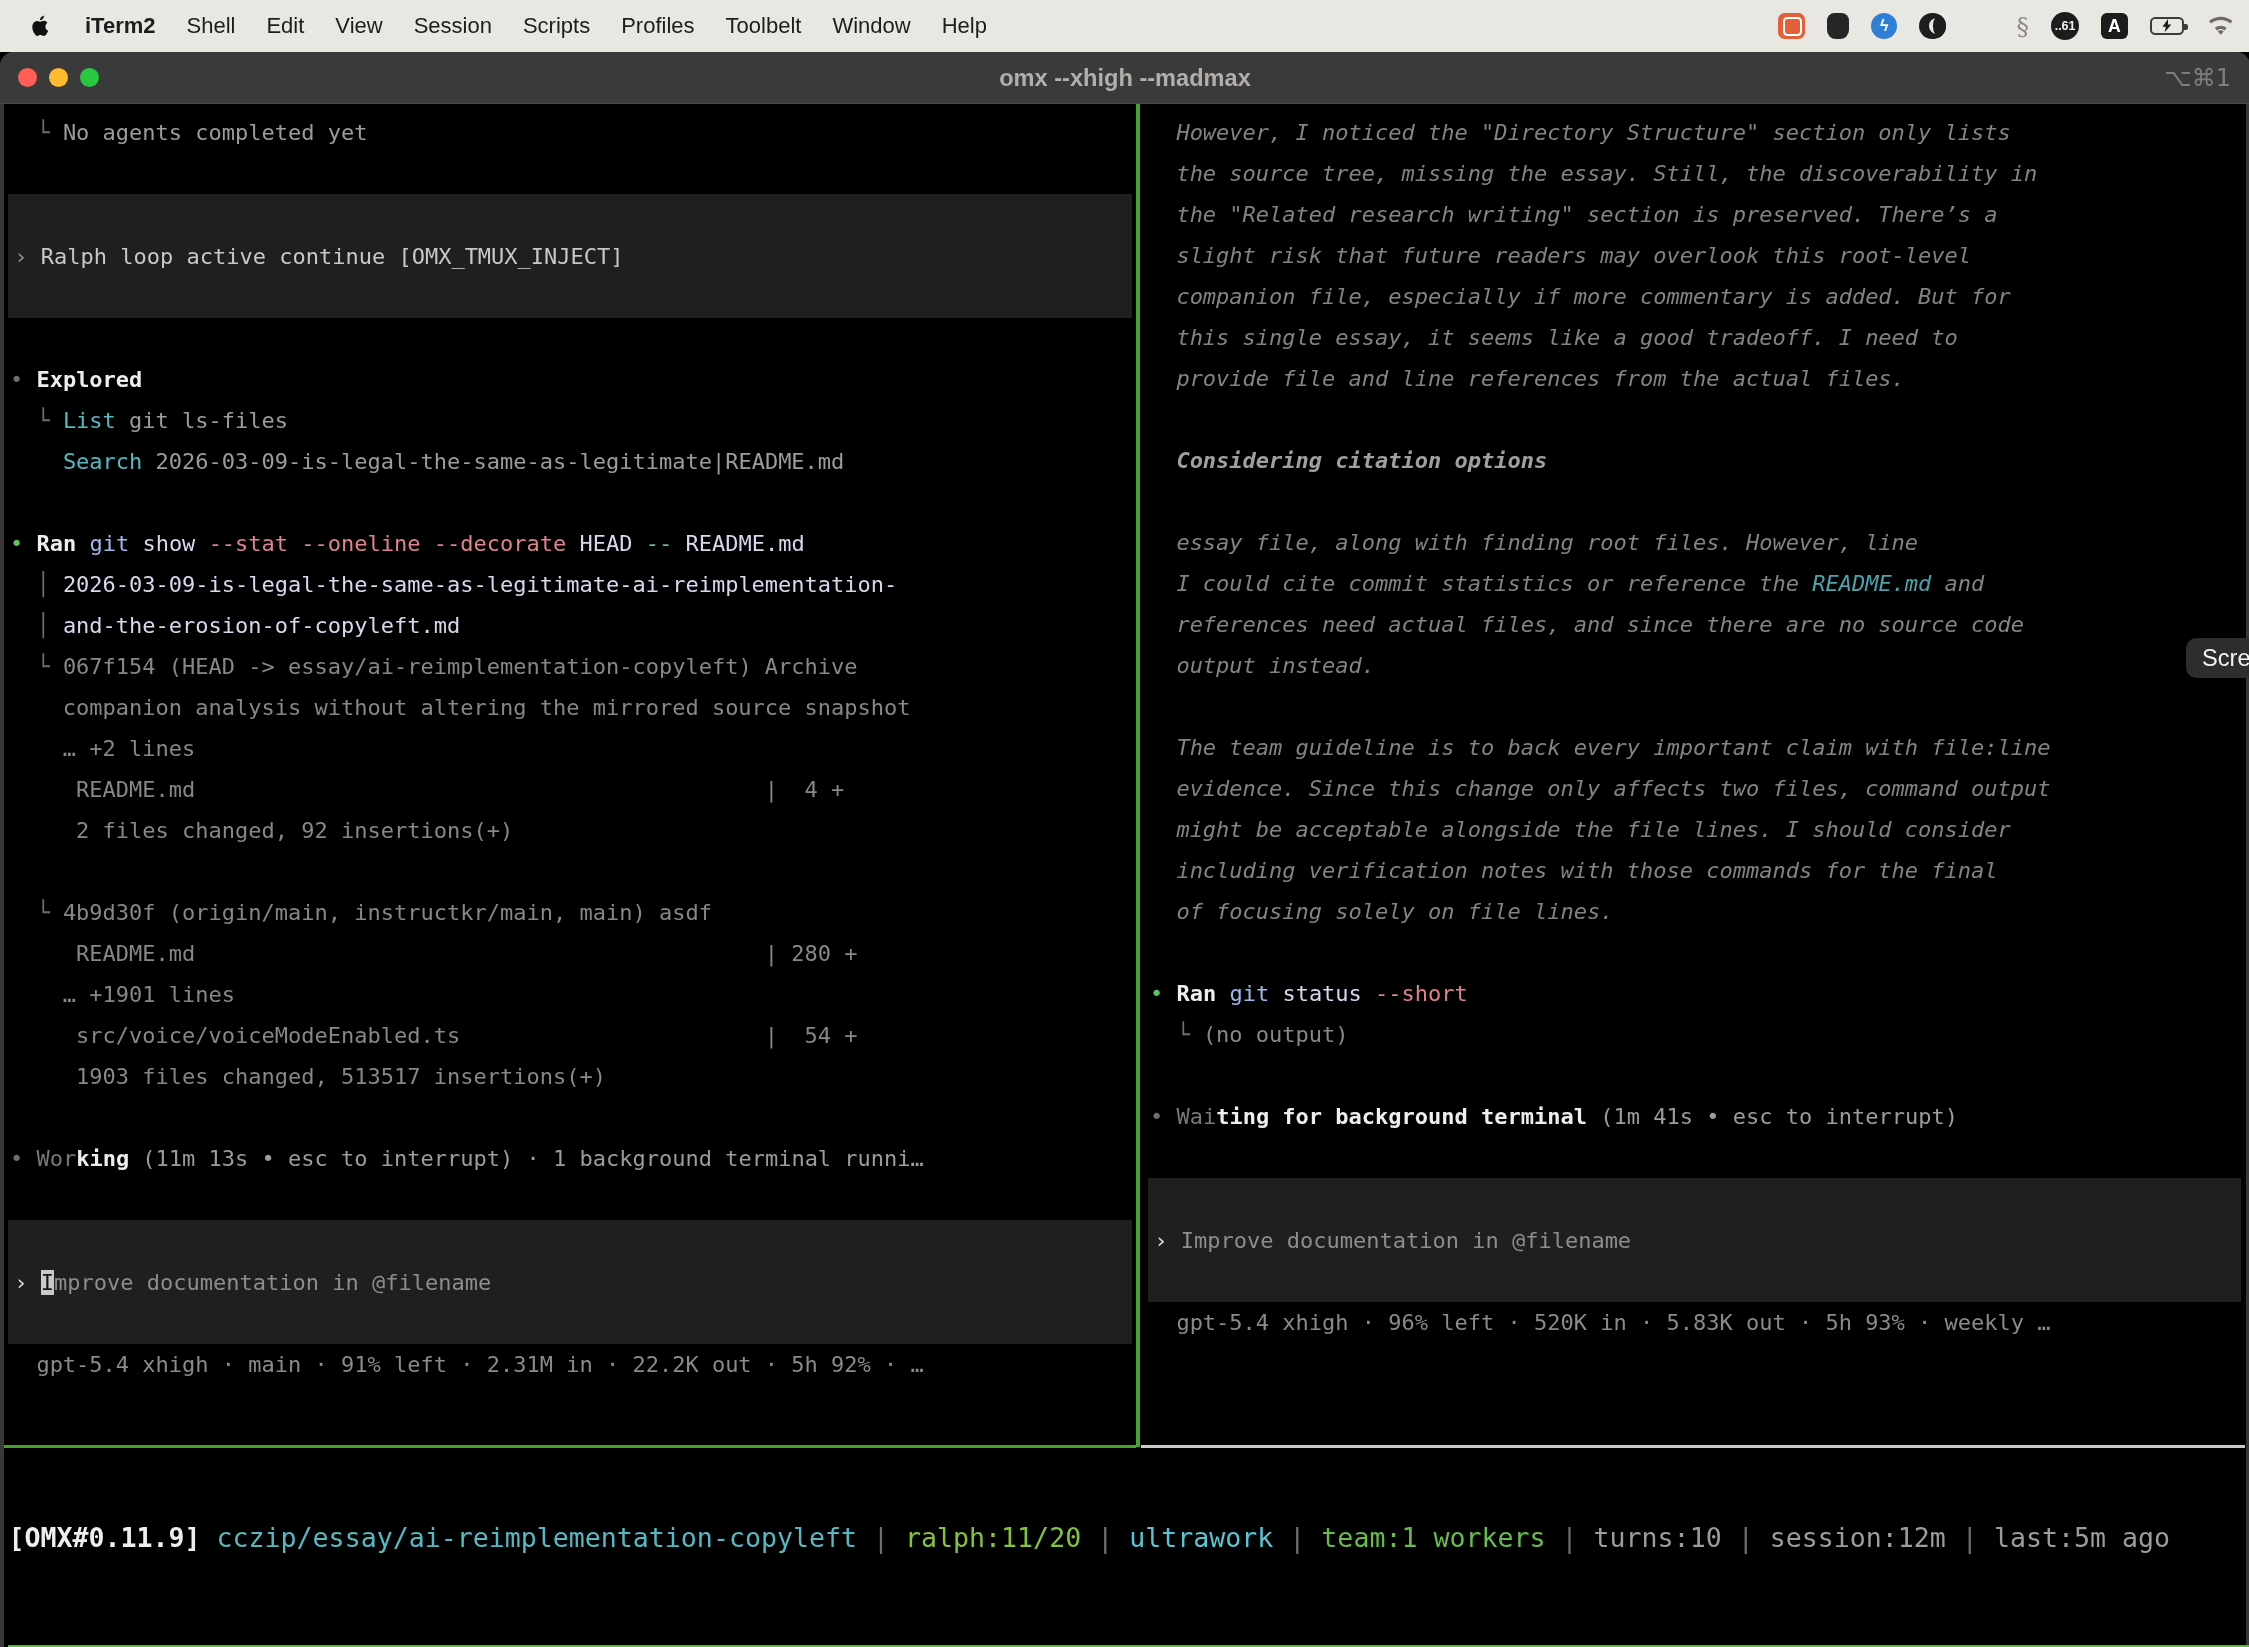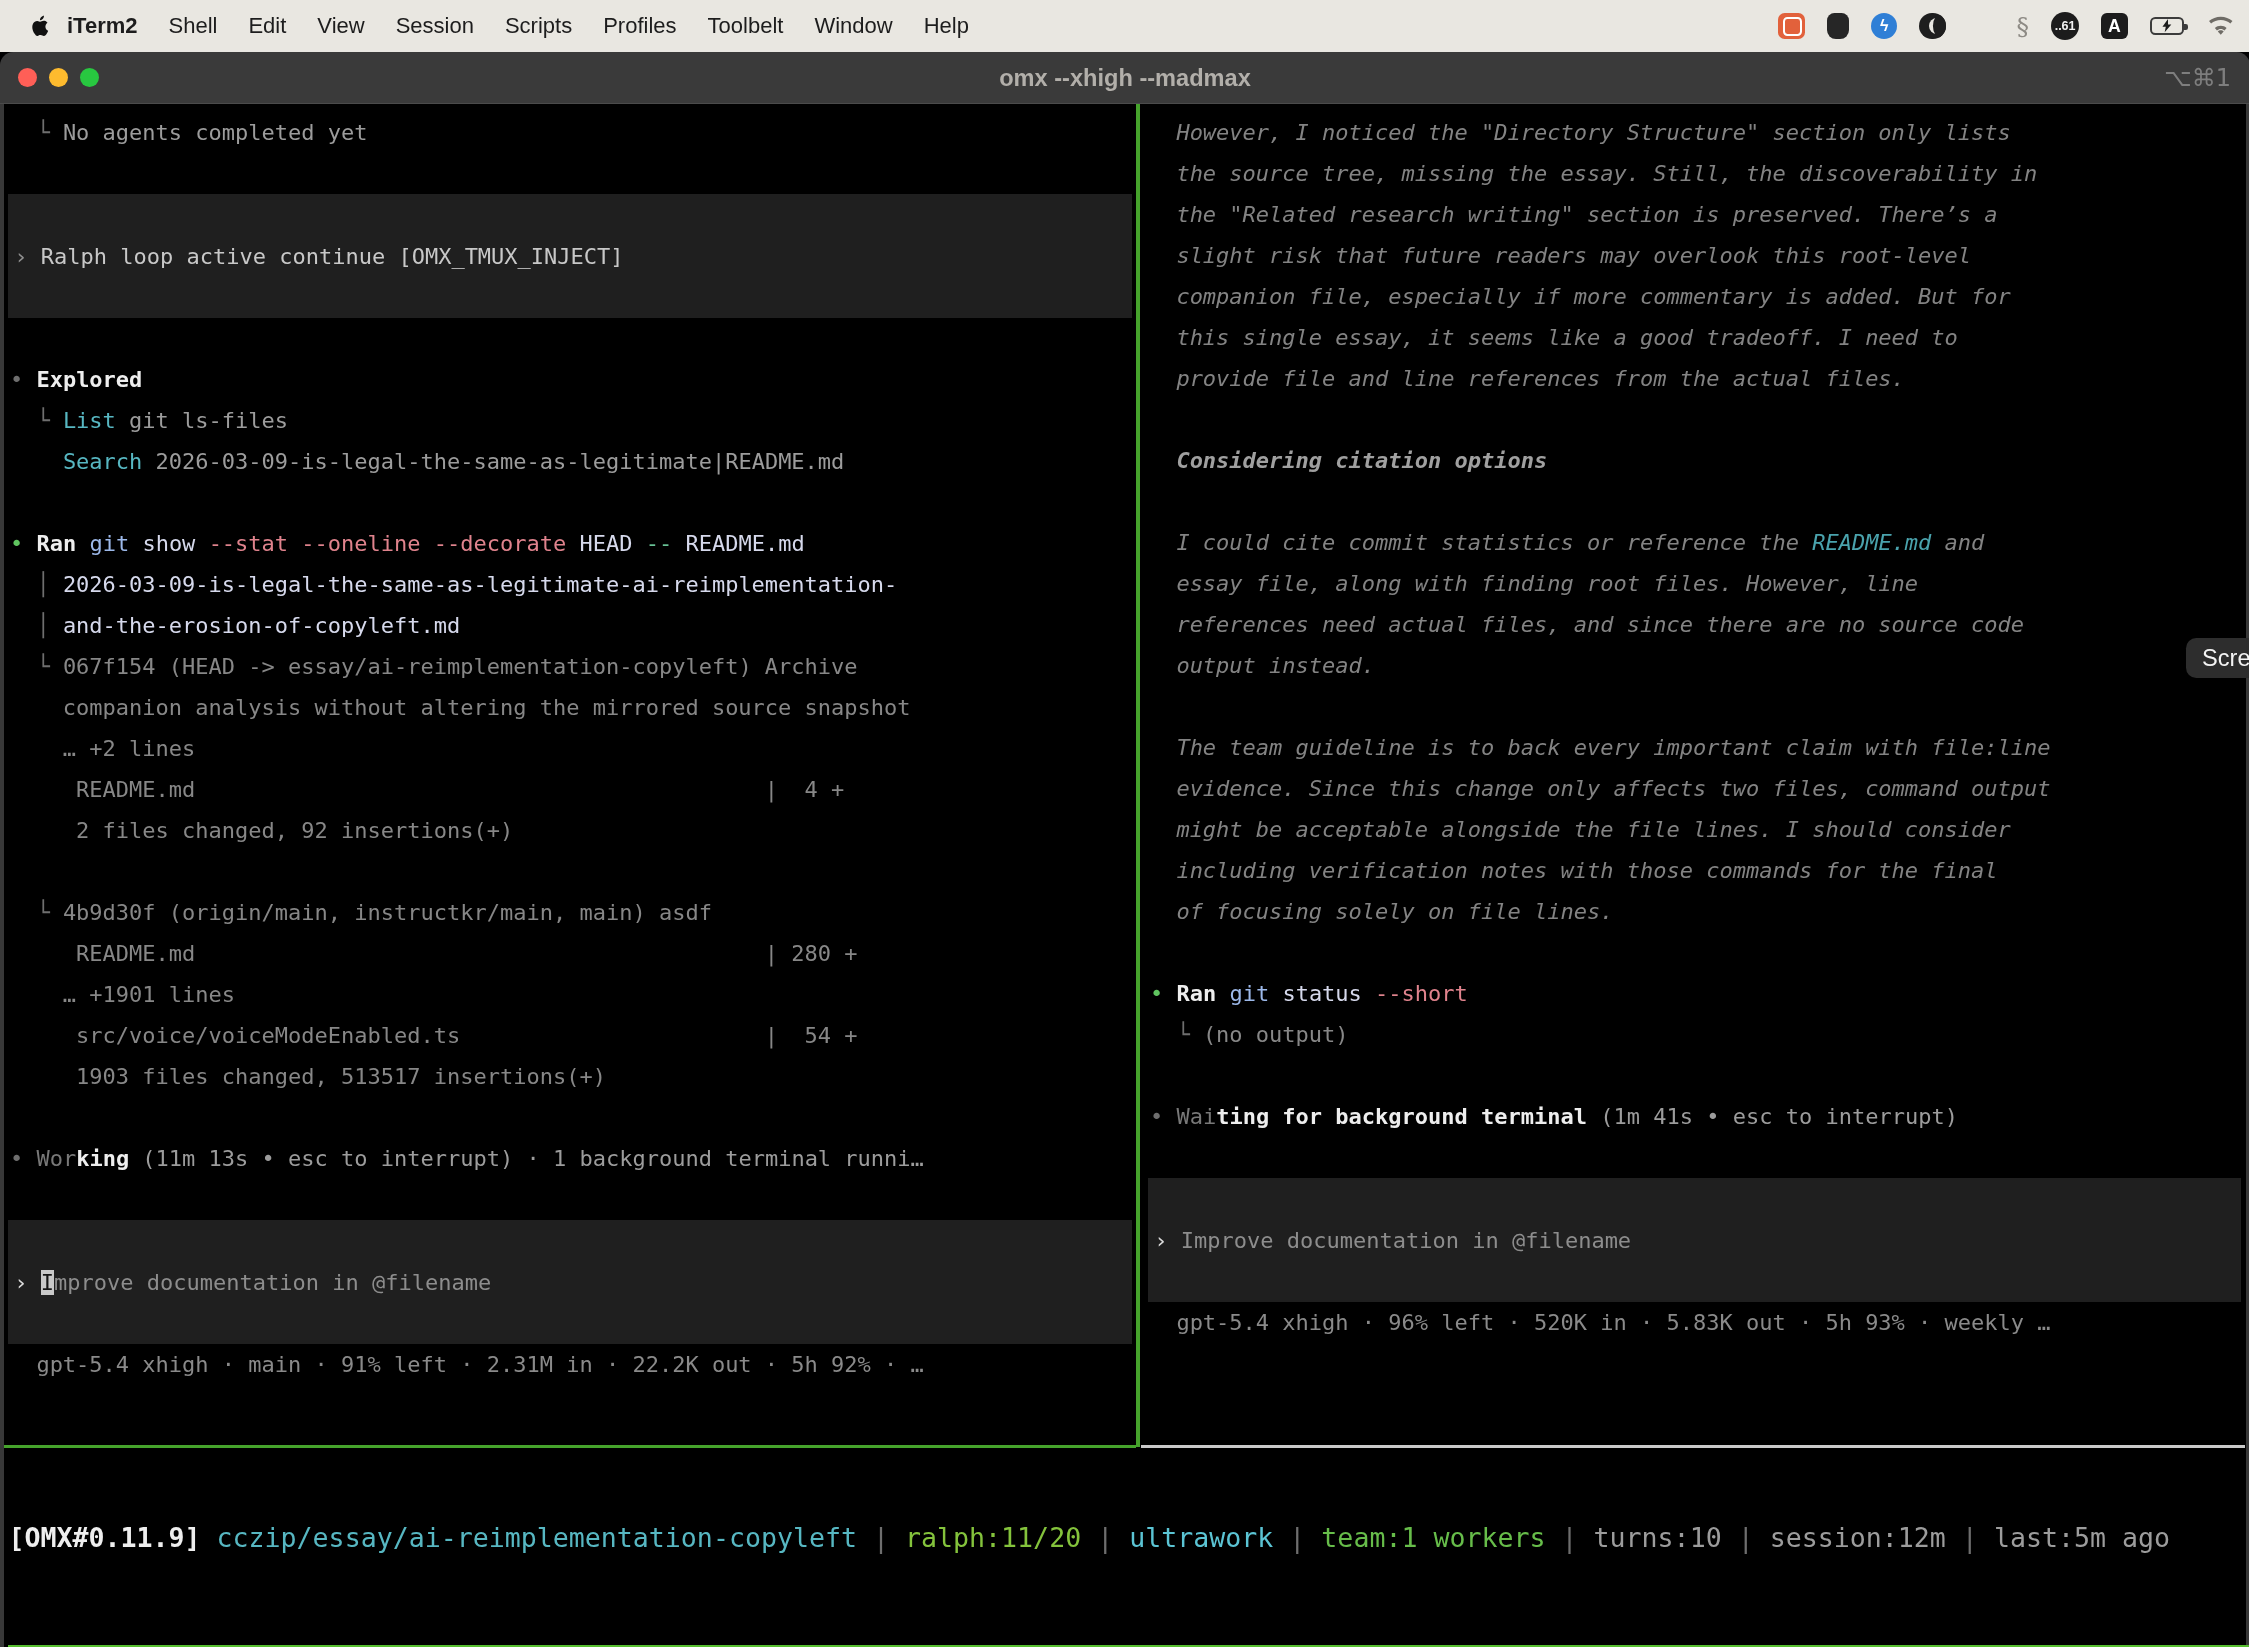--- a/index.html
+++ b/index.html
@@ -5,21 +5,21 @@
   * { margin:0; padding:0; box-sizing:border-box; }
   html,body { background:#000; }
   .screen { position:relative; width:2250px; height:1648px; background:#000; overflow:hidden;
             font-family:"DejaVu Sans Mono", monospace; }
 
   
   .menubar { position:absolute; top:0; left:0; width:2250px; height:52px; background:#e9e7e1;
              display:flex; align-items:center; font-family:"Liberation Sans", sans-serif;
              font-size:22px; color:#1d1d1d; }
   .menubar .apple { margin-left:32px; display:flex; align-items:center; }
-  .menu-items { display:flex; gap:31px; margin-left:16px; }
+  .menu-items { display:flex; gap:31px; margin-left:34px; }
   .menu-items span { white-space:nowrap; }
   .menu-items span:first-child { font-weight:bold; }
   .status-icons { margin-left:auto; display:flex; align-items:center; gap:22px; padding-right:14.8px; }
   .sicon { display:flex; align-items:center; justify-content:center; }
   .ic-msg { width:26.6px; height:26.6px; background:#e2613b; border-radius:6.6px; position:relative; }
   .ic-msg::after { content:""; position:absolute; left:5.2px; top:4.4px; width:14.8px; height:14.8px;
                    border:2.2px solid #fff; border-radius:4.4px; background:transparent; }
   .ic-shield { width:22px; height:26.6px; background:#262626; border-radius:7.4px 7.4px 8.9px 8.9px;
                display:grid; grid-template-columns:repeat(3,1fr); gap:1.5px; padding:4.4px 3.7px; }
   .ic-shield i { background:#d8d5cf; border-radius:0.7px; }
@@ -223,22 +223,22 @@
           <div class="tline"><span class="it">  However, I noticed the "Directory Structure" section only lists</span></div>
           <div class="tline"><span class="it">  the source tree, missing the essay. Still, the discoverability in</span></div>
           <div class="tline"><span class="it">  the "Related research writing" section is preserved. There’s a</span></div>
           <div class="tline"><span class="it">  slight risk that future readers may overlook this root-level</span></div>
           <div class="tline"><span class="it">  companion file, especially if more commentary is added. But for</span></div>
           <div class="tline"><span class="it">  this single essay, it seems like a good tradeoff. I need to</span></div>
           <div class="tline"><span class="it">  provide file and line references from the actual files.</span></div>
           <div class="tline"></div>
           <div class="tline"><span class="ith">  Considering citation options</span></div>
           <div class="tline"></div>
+          <div class="tline"><span class="it">  essay file, along with finding root files. However, line</span></div>
           <div class="tline"><span class="it">  I could cite commit statistics or reference the </span><span class="itc">README.md</span><span class="it"> and</span></div>
-          <div class="tline"><span class="it">  essay file, along with finding root files. However, line</span></div>
           <div class="tline"><span class="it">  references need actual files, and since there are no source code</span></div>
           <div class="tline"><span class="it">  output instead.</span></div>
           <div class="tline"></div>
           <div class="tline"><span class="it">  The team guideline is to back every important claim with file:line</span></div>
           <div class="tline"><span class="it">  evidence. Since this change only affects two files, command output</span></div>
           <div class="tline"><span class="it">  might be acceptable alongside the file lines. I should consider</span></div>
           <div class="tline"><span class="it">  including verification notes with those commands for the final</span></div>
           <div class="tline"><span class="it">  of focusing solely on file lines.</span></div>
           <div class="tline"></div>
           <div class="tline"><span class="gn">• </span><span class="w">Ran</span><span class="g"> </span><span class="bl">git</span><span class="lv"> status </span><span class="rd">--short</span></div>

